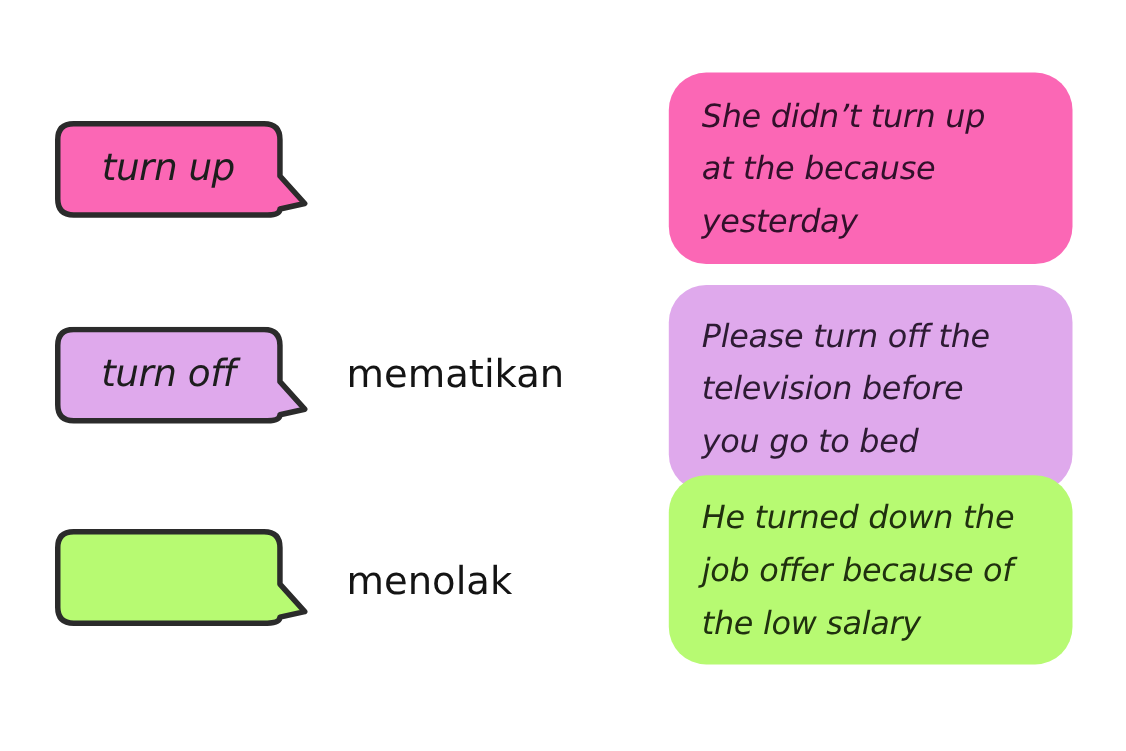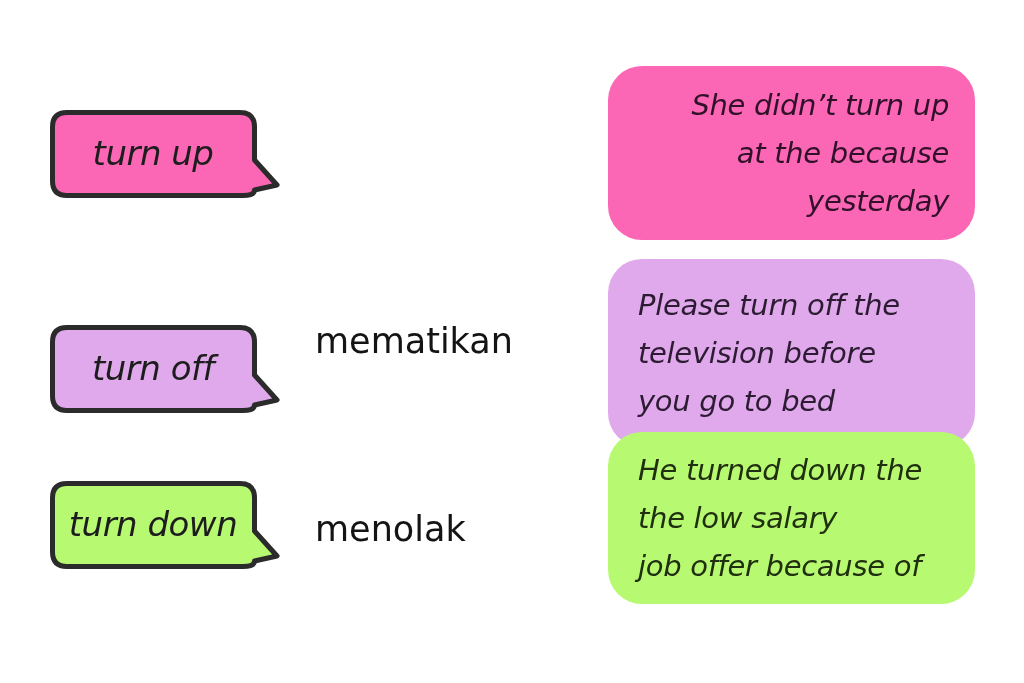--- a/index.html
+++ b/index.html
@@ -39,23 +39,23 @@
   .example-line{
     font-style:italic;font-size:29px;line-height:48px;
     color:var(--text-color,#222);
     letter-spacing:-0.3px;
     white-space:nowrap;
   }
 
   
   .r0 .phrase-bubble{left:50px;top:110px;}
   .r0 .meaning{left:315px;top:131px;}
-  .r0 .example-bubble{left:608px;top:66px;height:174px;text-align:right;}
+  .r0 .example-bubble{left:608px;top:66px;height:174px;}
 
-  .r1 .phrase-bubble{left:50px;top:297px;margin-top:28px;}
+  .r1 .phrase-bubble{left:50px;top:297px;}
   .r1 .meaning{left:315px;top:319px;}
   .r1 .example-bubble{left:608px;top:259px;height:188px;}
 
   .r2 .phrase-bubble{left:50px;top:481px;}
   .r2 .meaning{left:315px;top:507px;}
   .r2 .example-bubble{left:608px;top:432px;height:172px;}
 </style>
 </head>
 <body>
 
@@ -88,23 +88,22 @@
       <div class="example-line">television before</div>
       <div class="example-line">you go to bed</div>
     </div>
   </div>
 
   <div class="row r2" style="--bubble-color: #b7fa72; --text-color: #20300f;">
     <div class="phrase-bubble">
       <svg width="236" height="89" viewBox="0 0 236 89">
         <path class="bubble-path" d="M17 2.5 H190 Q204.5 2.5 204.5 17 V50 L227 75 L204.5 80 Q204.5 85.5 193 85.5 H17 Q2.5 85.5 2.5 71 V17 Q2.5 2.5 17 2.5 Z" style="fill:var(--bubble-color,#eee);stroke:#2b2b2b;stroke-width:5;stroke-linejoin:round;"></path>
       </svg>
-      <span class="phrase-label">turn down</span>
     </div>
     <div class="meaning">menolak</div>
     <div class="example-bubble">
       <div class="example-line">He turned down the</div>
+      <div class="example-line">job offer because of</div>
       <div class="example-line">the low salary</div>
-      <div class="example-line">job offer because of</div>
     </div>
   </div>
 
 </div>
 
 </body></html>

